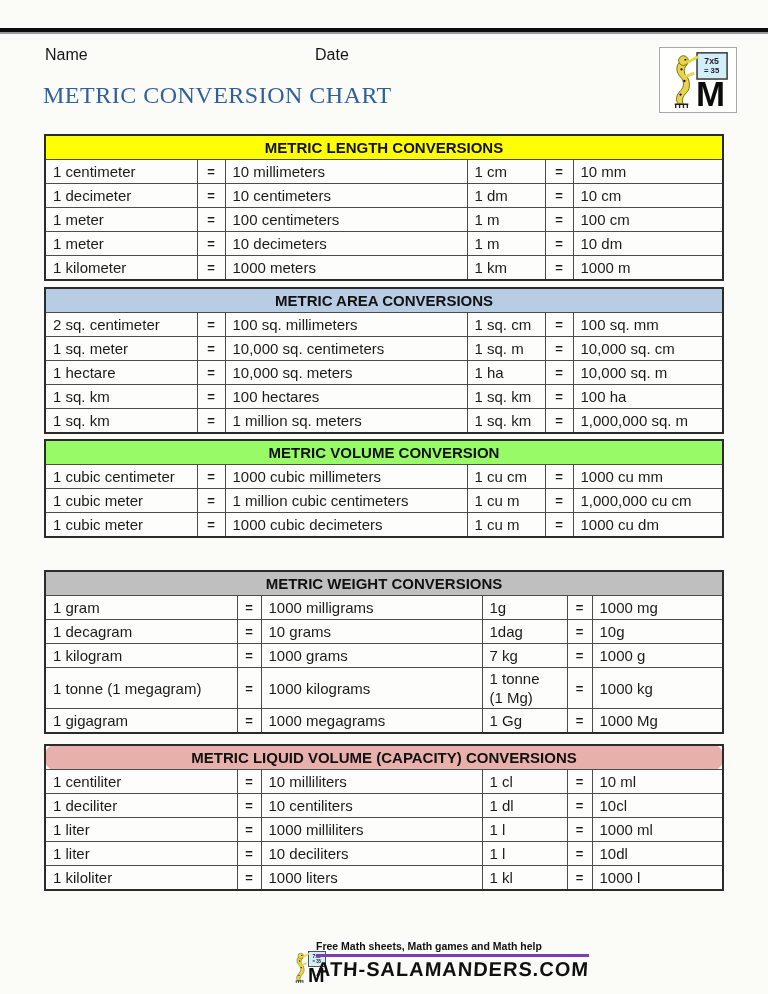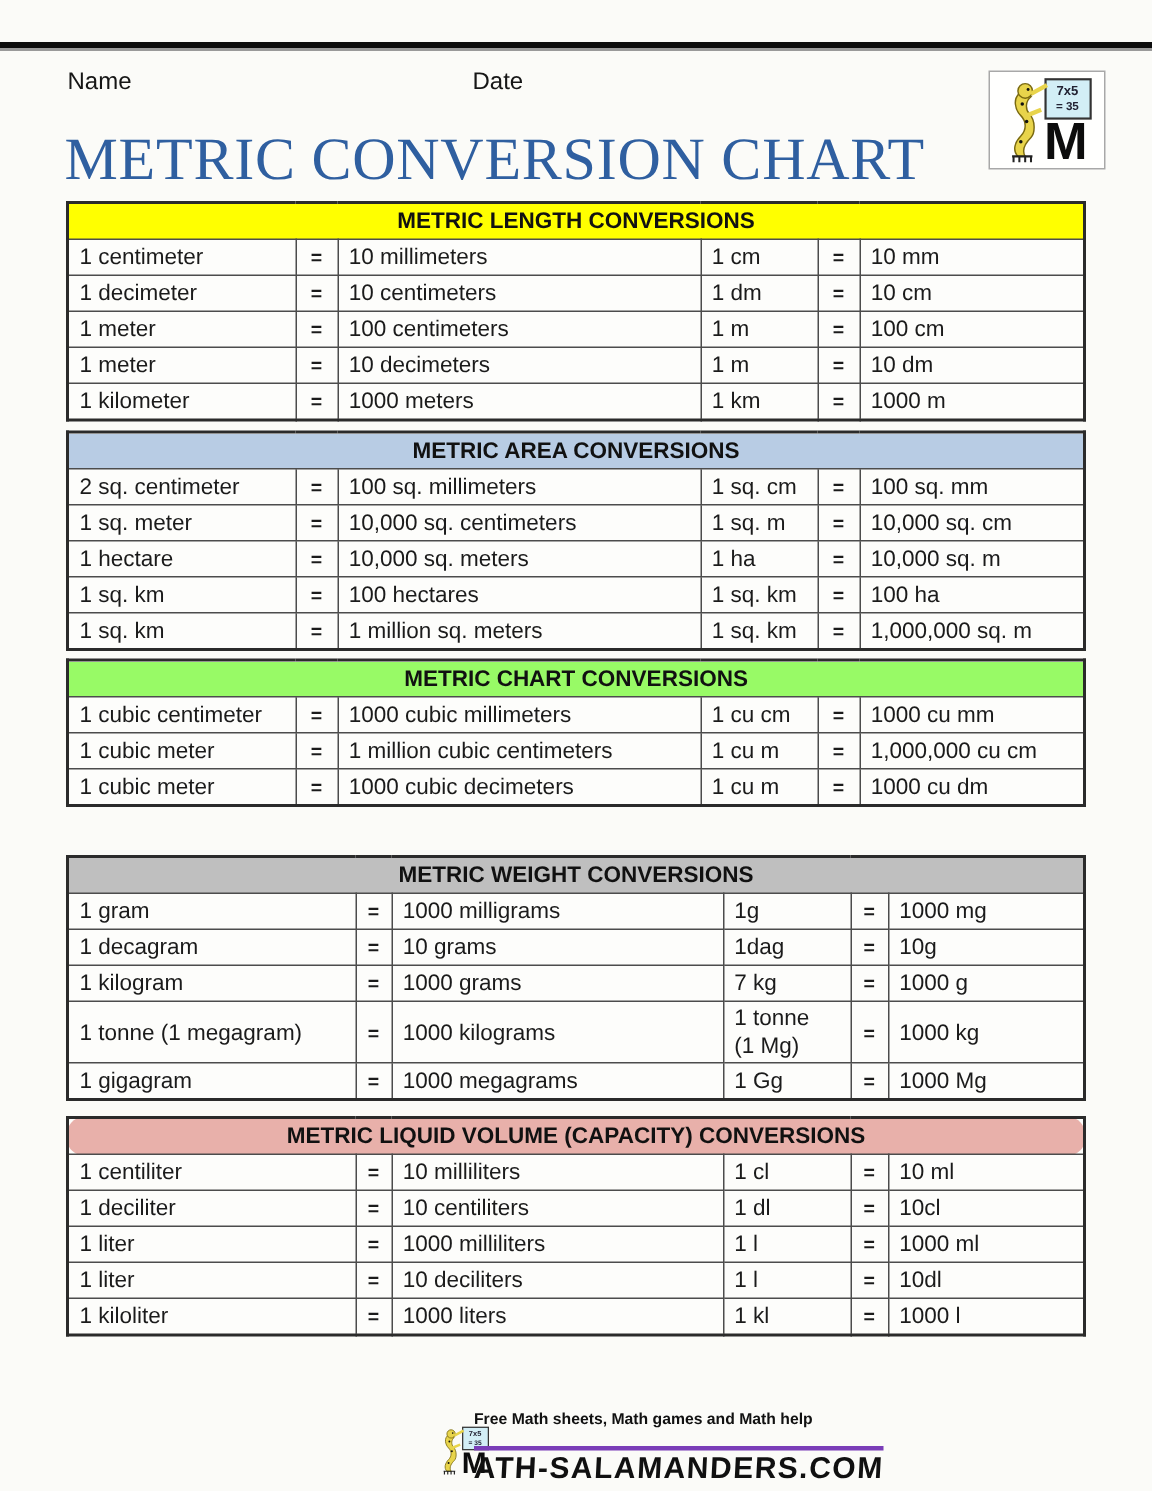--- a/index.html
+++ b/index.html
@@ -7,21 +7,21 @@
     position:relative;width:768px;height:994px;margin:0 auto;
     background:#fbfbf8;overflow:hidden;
     font-family:"Liberation Sans",sans-serif;color:#1b1b1b;
   }
   .top-rule{position:absolute;left:0;top:28px;width:768px;height:4px;
     background:#0d0d0d;border-bottom:2px solid #9a9a9a;}
   .meta-label{position:absolute;top:46px;font-size:16px;color:#161616;}
   .name-label{left:45px;}
   .date-label{left:315px;}
   .page-title{position:absolute;left:43px;top:82px;
-    font-family:"Liberation Serif",serif;font-size:40px;letter-spacing:.5px;
+    font-family:"Liberation Serif",serif;font-size:24px;letter-spacing:.5px;
     color:#2f5fa0;}
   .logo-box{position:absolute;left:659px;top:47px;width:78px;height:66px;
     background:#fffffe;border:1px solid #a8a8a8;box-sizing:border-box;}
   .conv-table{position:absolute;left:44px;width:678px;border-collapse:collapse;
     table-layout:fixed;background:#fdfdfb;
     border:2px solid #2b2b2b;font-size:15px;}
   .conv-table th,.conv-table td{border:1px solid #4c4c4c;overflow:hidden;}
   .conv-table .tbl-head{height:21px;font-weight:bold;font-size:15px;
     text-align:center;color:#111;padding:1px 16px;}
   .conv-table td{height:21px;padding:1px 4px 1px 7px;text-align:left;
@@ -34,21 +34,21 @@
   
   .layout-b col:nth-child(1){width:192px}.layout-b col:nth-child(2){width:24px}
   .layout-b col:nth-child(3){width:221px}.layout-b col:nth-child(4){width:85px}
   .layout-b col:nth-child(5){width:25px}.layout-b col:nth-child(6){width:131px}
   #tbl-length{top:134px}#tbl-area{top:287px}#tbl-volume{top:439px}
   #tbl-weight{top:570px}#tbl-liquid{top:744px}
   .footer{position:absolute;left:288px;top:940px;display:flex;align-items:flex-start;}
   .footer-logo{margin-top:4px;}
   .footer-right{margin-left:-14px;}
   .tagline{font-size:10.5px;font-weight:bold;color:#111;
-    border-bottom:3px solid #7a3db8;padding-bottom:12px;white-space:nowrap;}
+    border-bottom:3px solid #7a3db8;padding-bottom:2px;white-space:nowrap;}
   .brand{font-weight:900;font-size:20px;letter-spacing:1px;color:#101010;
     transform:skewX(-3deg);margin-top:1px;white-space:nowrap;
     font-family:"Liberation Sans",sans-serif;}
 </style>
 </head>
 <body>
 
 <svg width="0" height="0" style="position:absolute" aria-hidden="true">
   <defs>
     <g id="salamander-logo">
@@ -209,21 +209,21 @@
     <colgroup>
         <col>
         <col>
         <col>
         <col>
         <col>
         <col>
       </colgroup>
     <thead>
         <tr>
-          <th colspan="6" class="tbl-head" style="background: rgb(152, 250, 102);">METRIC CHART CONVERSIONS</th>
+          <th colspan="6" class="tbl-head" style="background: rgb(152, 250, 102);">METRIC VOLUME CONVERSION</th>
         </tr>
       </thead>
     <tbody>
         <tr>
           <td>1 cubic centimeter</td>
           <td class="eq">=</td>
           <td>1000 cubic millimeters</td>
           <td>1 cu cm</td>
           <td class="eq">=</td>
           <td>1000 cu mm</td>

